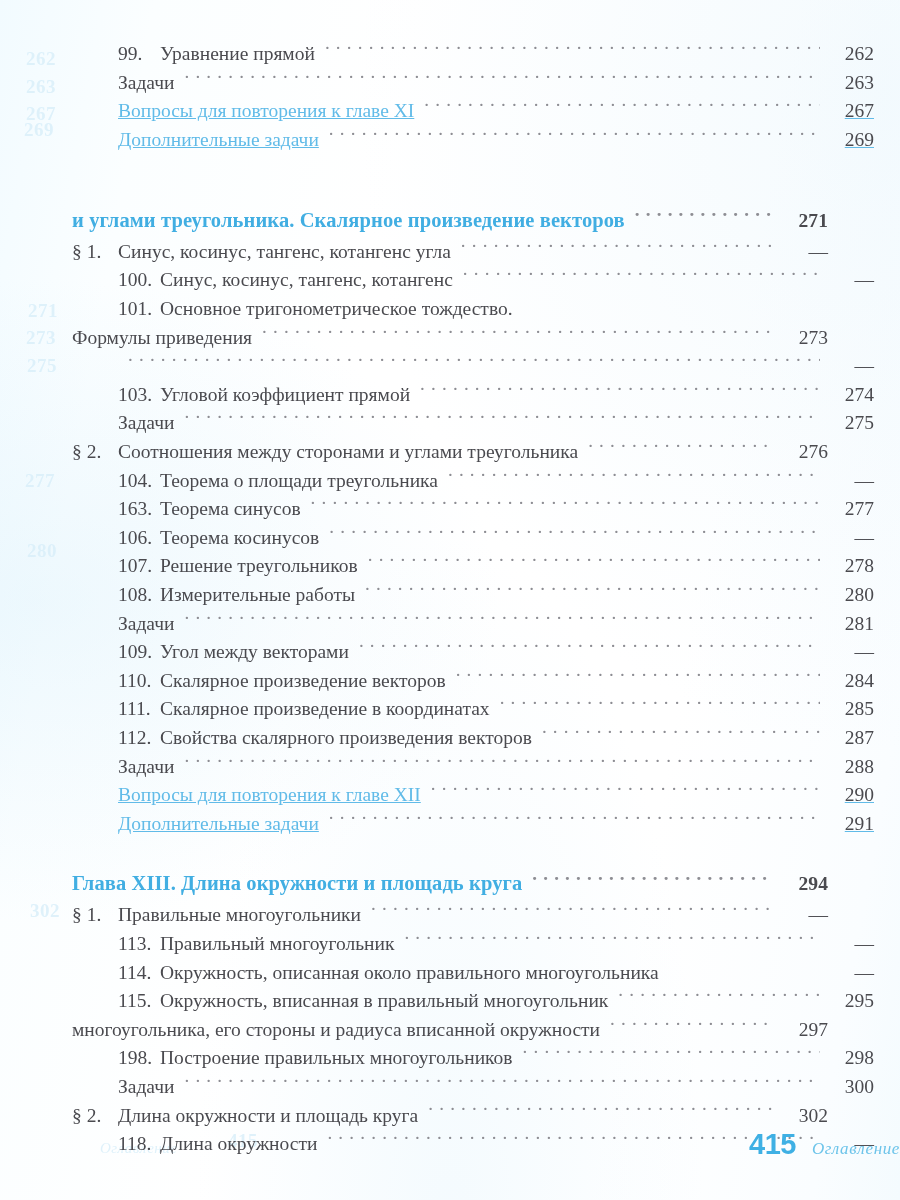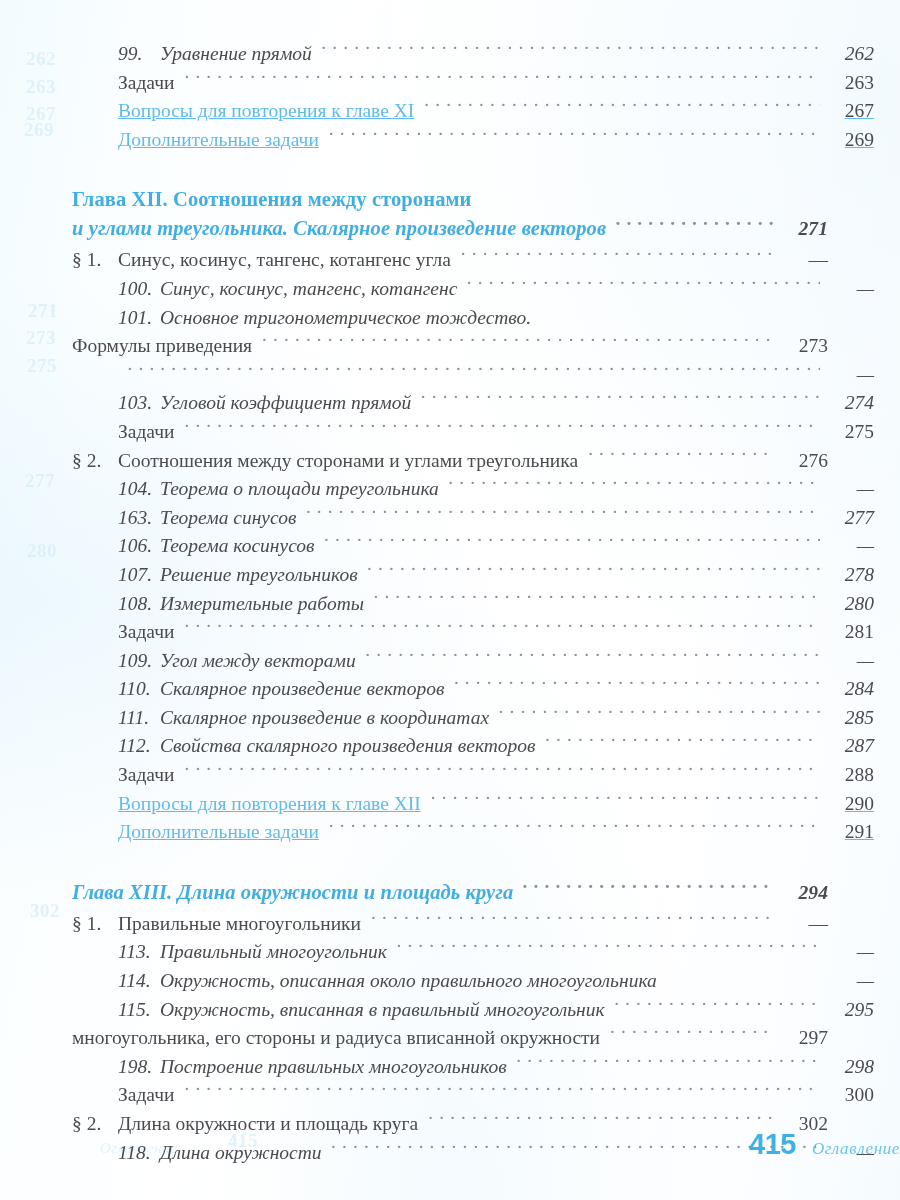--- a/index.html
+++ b/index.html
@@ -84,21 +84,21 @@
   }
   .row .pg {
     flex: 0 0 46px;
     text-align: right;
     color: #4a4a4f;
     font-size: 19.5px;
   }
   .row.nodots .dots::before { content: ""; }
 
   
-  .lvl-item   { padding-left: 46px; font-style: italic; }   
+  .lvl-item   { padding-left: 46px; }   
   .lvl-sub    { padding-left: 46px; }   
   .lvl-par    { padding-left: 0px; justify-content: space-between;  }   
   .lvl-cont   { padding-left: 0px;  }   
 
   .num {
     display: inline-block;
     min-width: 42px;
   }
   .par-num {
     display: inline-block;
@@ -113,21 +113,21 @@
   .chapter {
     color: #41aee2;
     font-weight: bold;
     font-size: 20.5px;
     line-height: 29px;
     letter-spacing: .1px;
   }
   .chapter .pg { color: #4a4a4f; font-weight: bold; }
   .chapter .dots::before { color: #8d8d93; }
   .chapter-gap-before { margin-top: 17px; }
-  .chapter-gap-after  { margin-bottom: 3px; font-style: italic; }
+  .chapter-gap-after  { margin-bottom: 3px; }
 
   .sec-gap { height: 14px; }
 
   
   .footer {
     position: absolute;
     left: 0;
     top: 1128px;
     width: 900px;
     text-align: right;
@@ -185,21 +185,20 @@
       <span class="dots"></span>
       <span class="pg">267</span>
     </div>
     <div class="row lvl-sub blue">
       <span class="lbl"><span>Дополнительные задачи</span></span>
       <span class="dots"></span>
       <span class="pg">269</span>
     </div>
     <div class="sec-gap"></div>
     <div class="row chapter chapter-gap-before nodots">
-      <span class="lbl"><span>Глава XII. Соотношения между сторонами</span></span>
       <span class="dots"></span>
       <span class="pg"></span>
     </div>
     <div class="row chapter chapter-gap-after">
       <span class="lbl"><span>и углами треугольника. Скалярное произведение векторов</span></span>
       <span class="dots"></span>
       <span class="pg">271</span>
     </div>
     <div class="row lvl-par">
       <span class="lbl"><span class="par-num">§ 1.</span><span>Синус, косинус, тангенс, котангенс угла</span></span>

